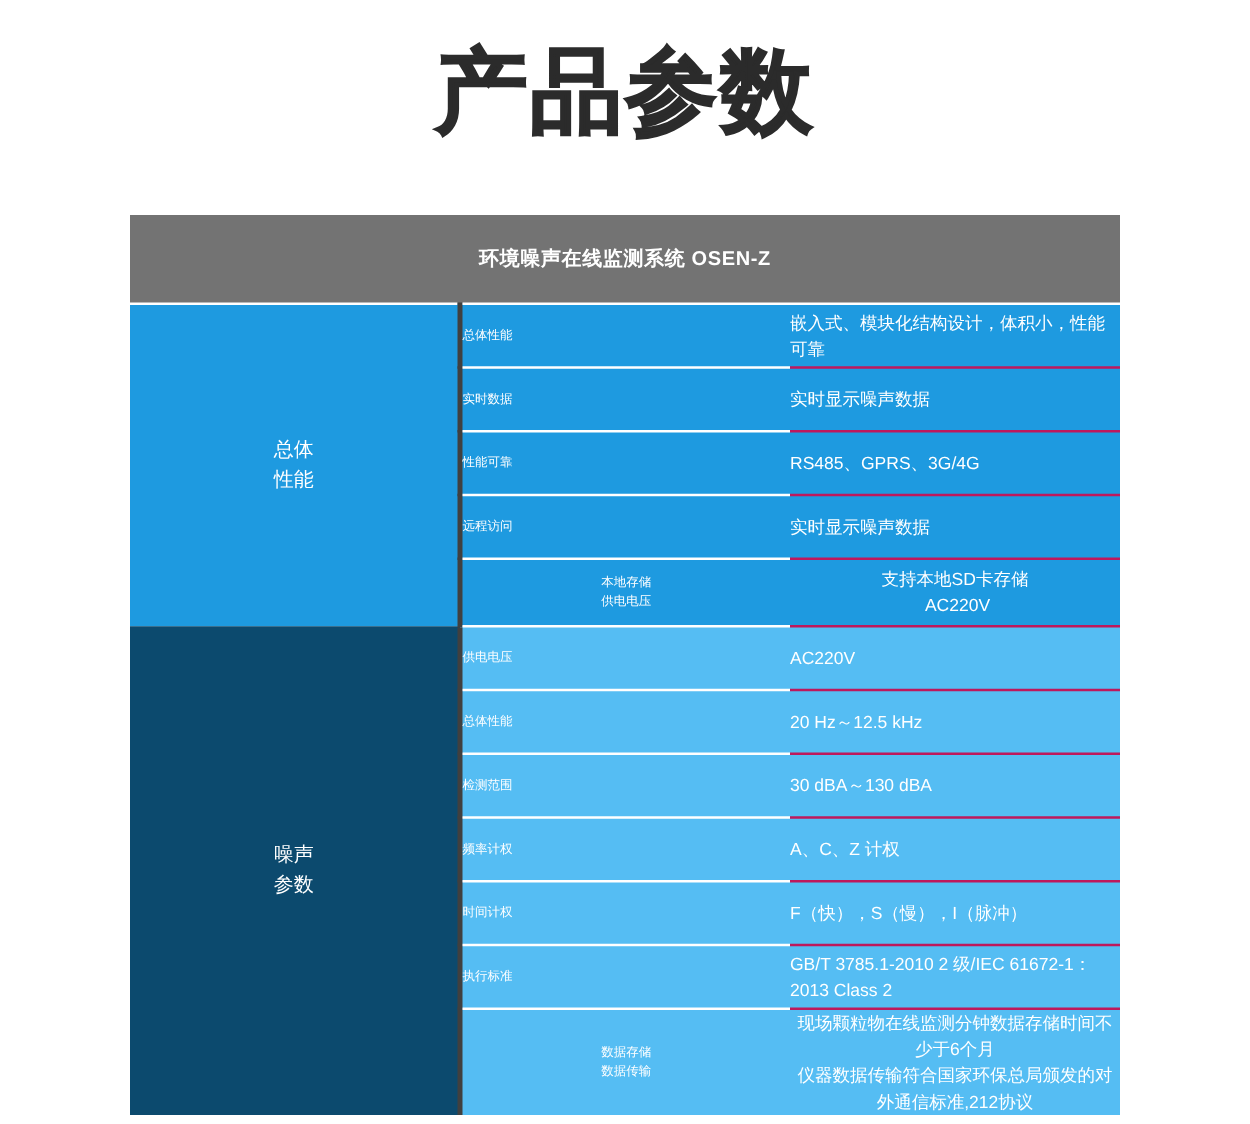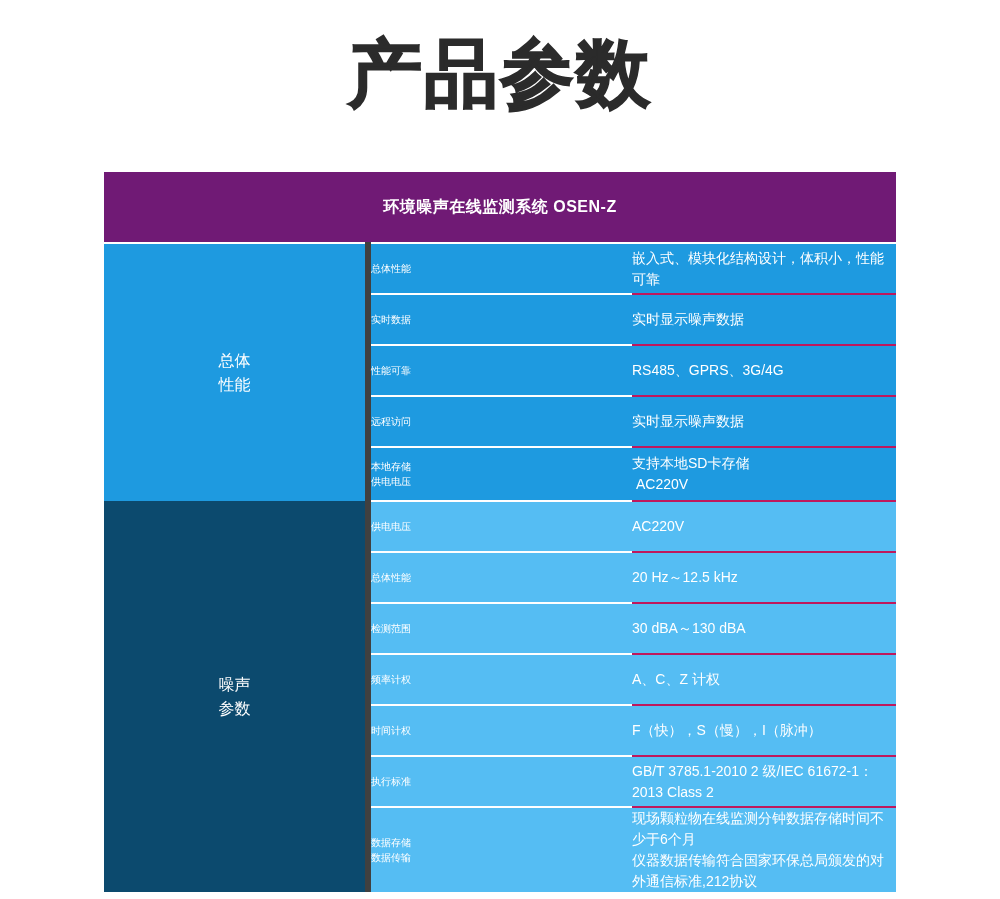--- a/index.html
+++ b/index.html
@@ -45,38 +45,38 @@
     width: 792px;
     table-layout: fixed;
   }
 
   table.spec td {
     padding: 0;
     vertical-align: middle;
   }
 
   .hdr {
-    background: #701a75;
+    background: #737373;
     color: #ffffff;
     height: 70px;
     text-align: center;
     font-size: 16px;
     font-weight: bold;
     letter-spacing: 0.5px;
     border-bottom: 2px solid #ffffff;
   }
 
   .group {
     width: 124px;
     background: #1e9ae0;
     color: #ffffff;
     text-align: center;
     font-size: 16px;
     line-height: 1.45;
-    border-right: 6px solid #404040;
+    border-right: 4px solid #404040;
   }
   .group.alt {
     background: #0c4a6e;
   }
 
   .key {
     width: 148px;
     background: #1e9ae0;
     color: #ffffff;
     font-size: 10px;
@@ -94,21 +94,21 @@
     font-size: 14px;
     line-height: 1.5;
     padding-left: 20px;
     border-bottom: 2px solid #be185d;
   }
   .val.alt {
     background: #55bdf3;
   }
 
   tr.row td { height: 49px; }
-  tr.row.tall td { height: 52px; }
+  tr.row.tall td { height: 52px; text-align: center; }
 
   .sub {
     display: block;
   }
   .sub + .sub {
     margin-top: 0;
   }
   .val .sub.indent {
     padding-left: 4px;
   }

